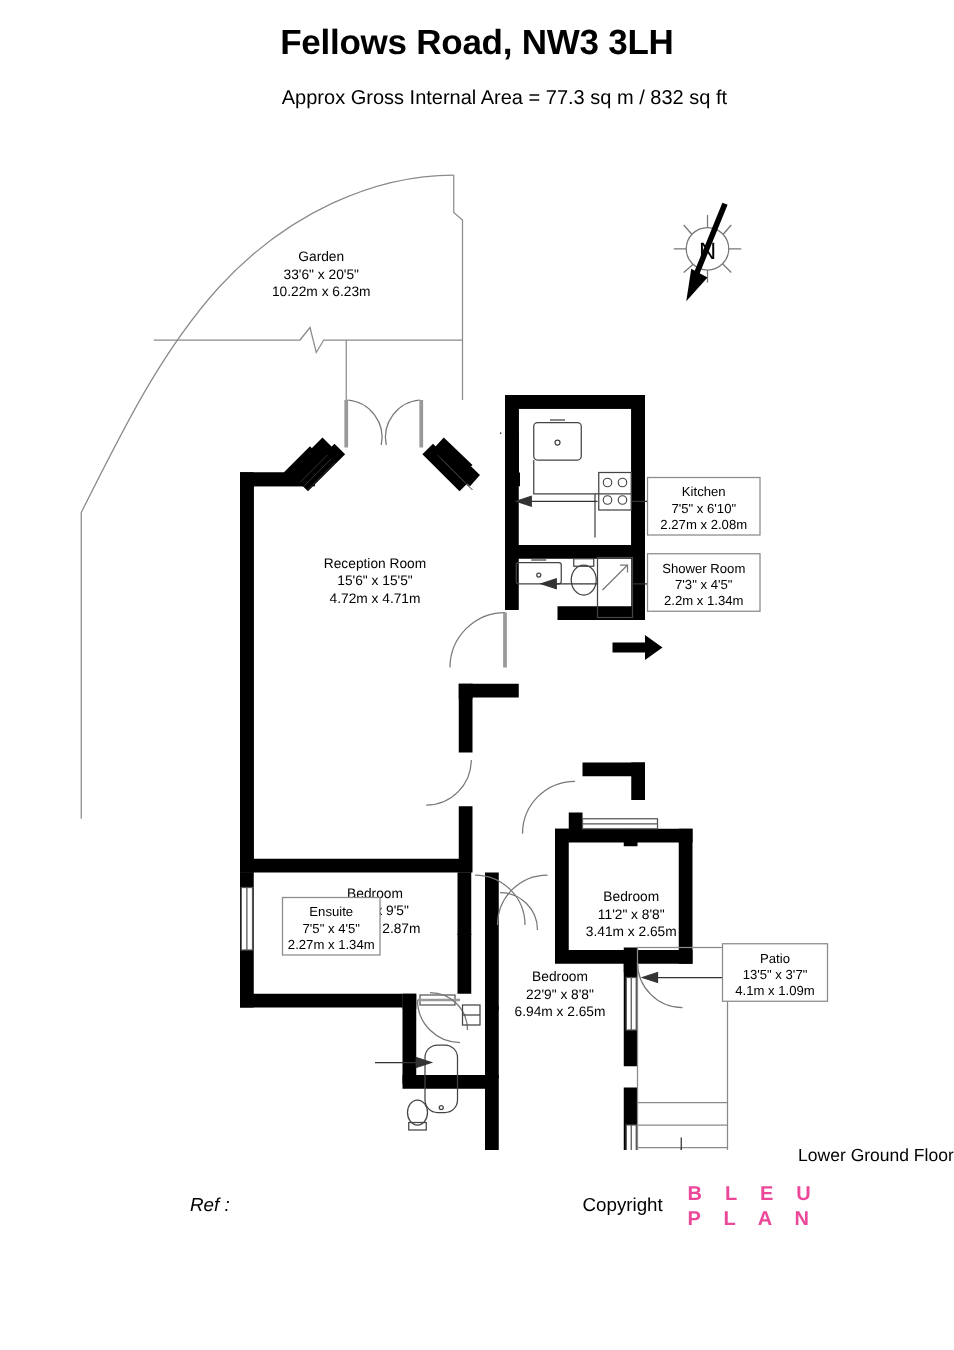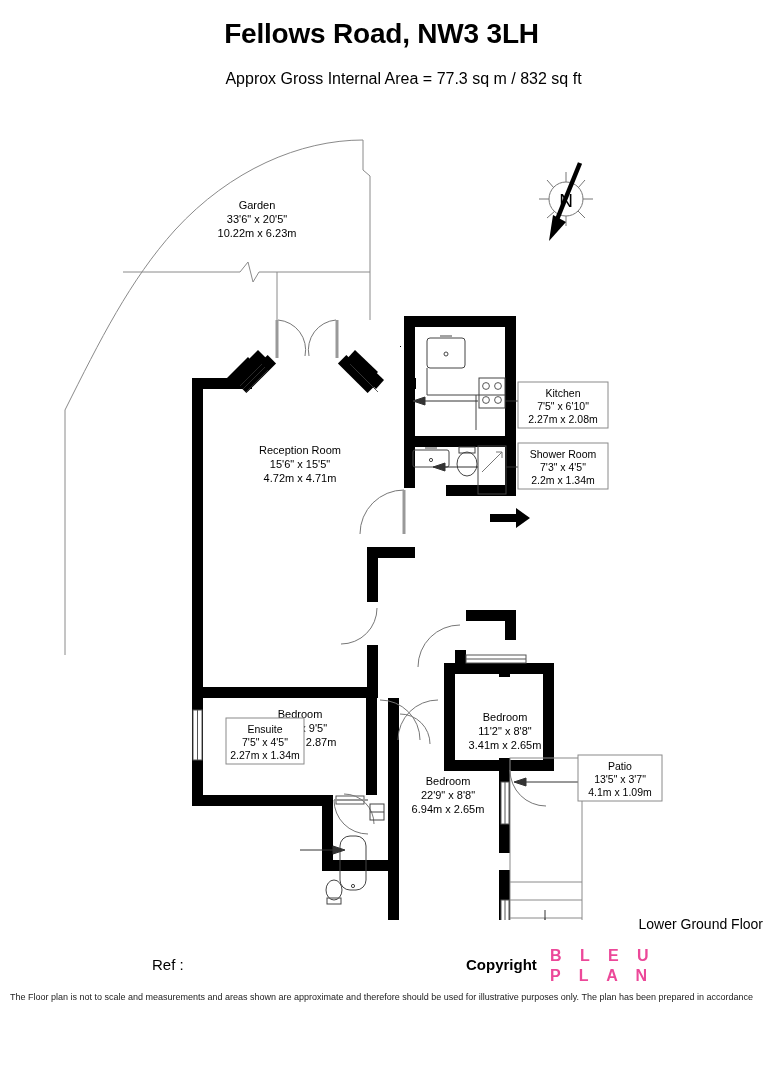--- a/index.html
+++ b/index.html
@@ -64,27 +64,27 @@
     top: 952px;
     left: 0;
     width: 763px;
     height: 50px;
   }
   .ref {
     position: absolute;
     left: 152px;
     top: 4px;
     font-size: 15px;
+    font-style: italic;
   }
   .copyright {
     position: absolute;
     left: 466px;
     top: 4px;
     font-size: 15px;
-    font-weight: bold;
   }
   .logo {
     position: absolute;
     left: 550px;
     top: -6px;
     color: #ec4899;
     font-weight: bold;
     font-size: 16px;
     line-height: 20px;
     letter-spacing: 7px;
@@ -499,16 +499,15 @@
   <div class="credits">
     <div class="ref">Ref  :</div>
     <div class="copyright">Copyright</div>
     <div class="logo">
       <div>B L E U</div>
       <div>P L A N</div>
     </div>
   </div>
 
   <div class="disclaimer">
-    <div>The Floor plan is not to scale and measurements and areas shown are approximate and therefore should be used for illustrative purposes only. The plan has been prepared in accordance</div>
   </div>
 
 </div>
 
 </body></html>

